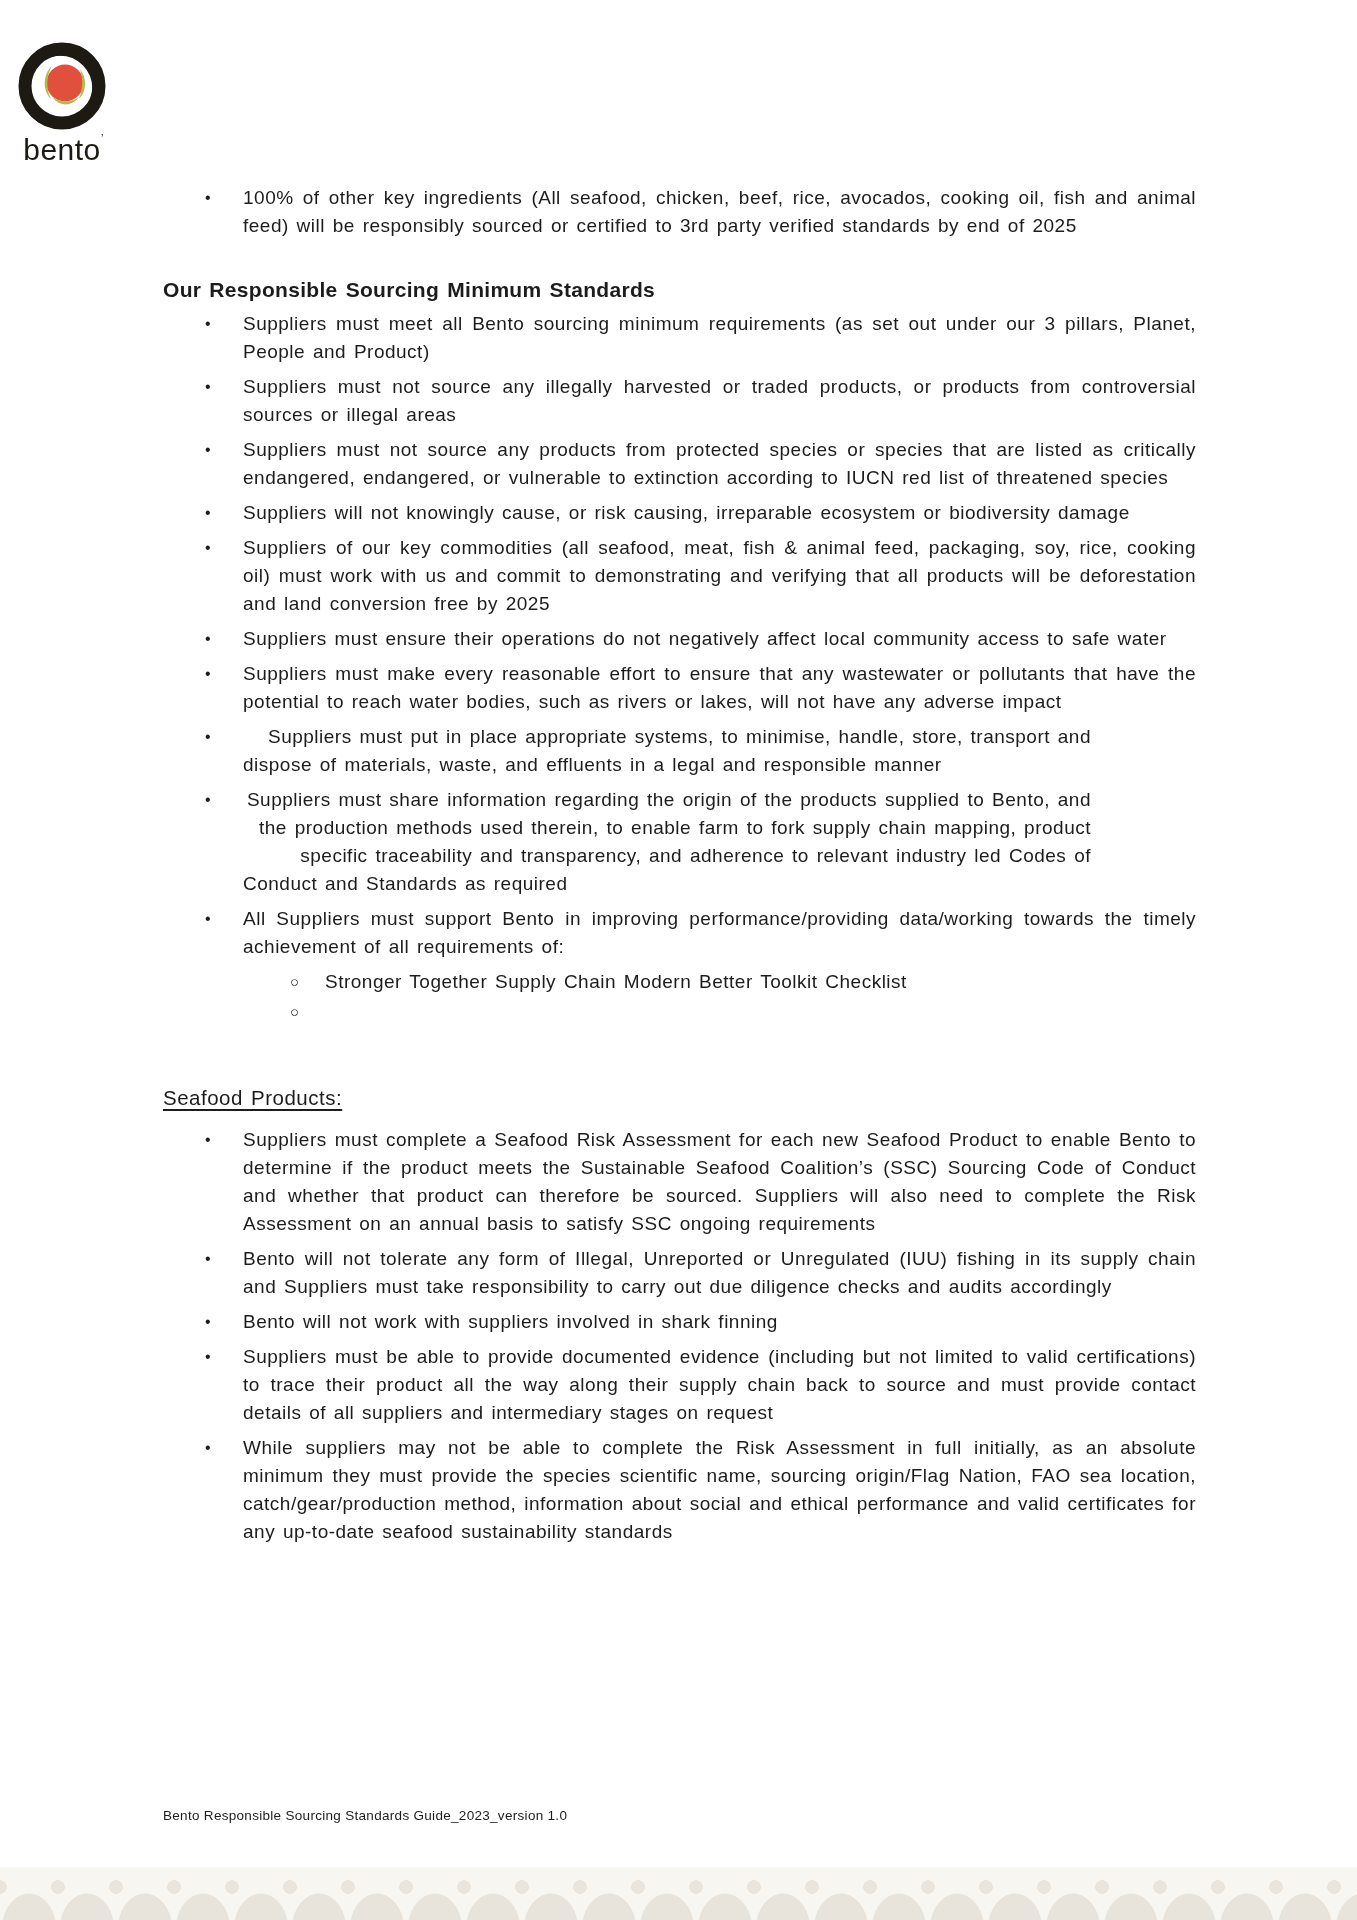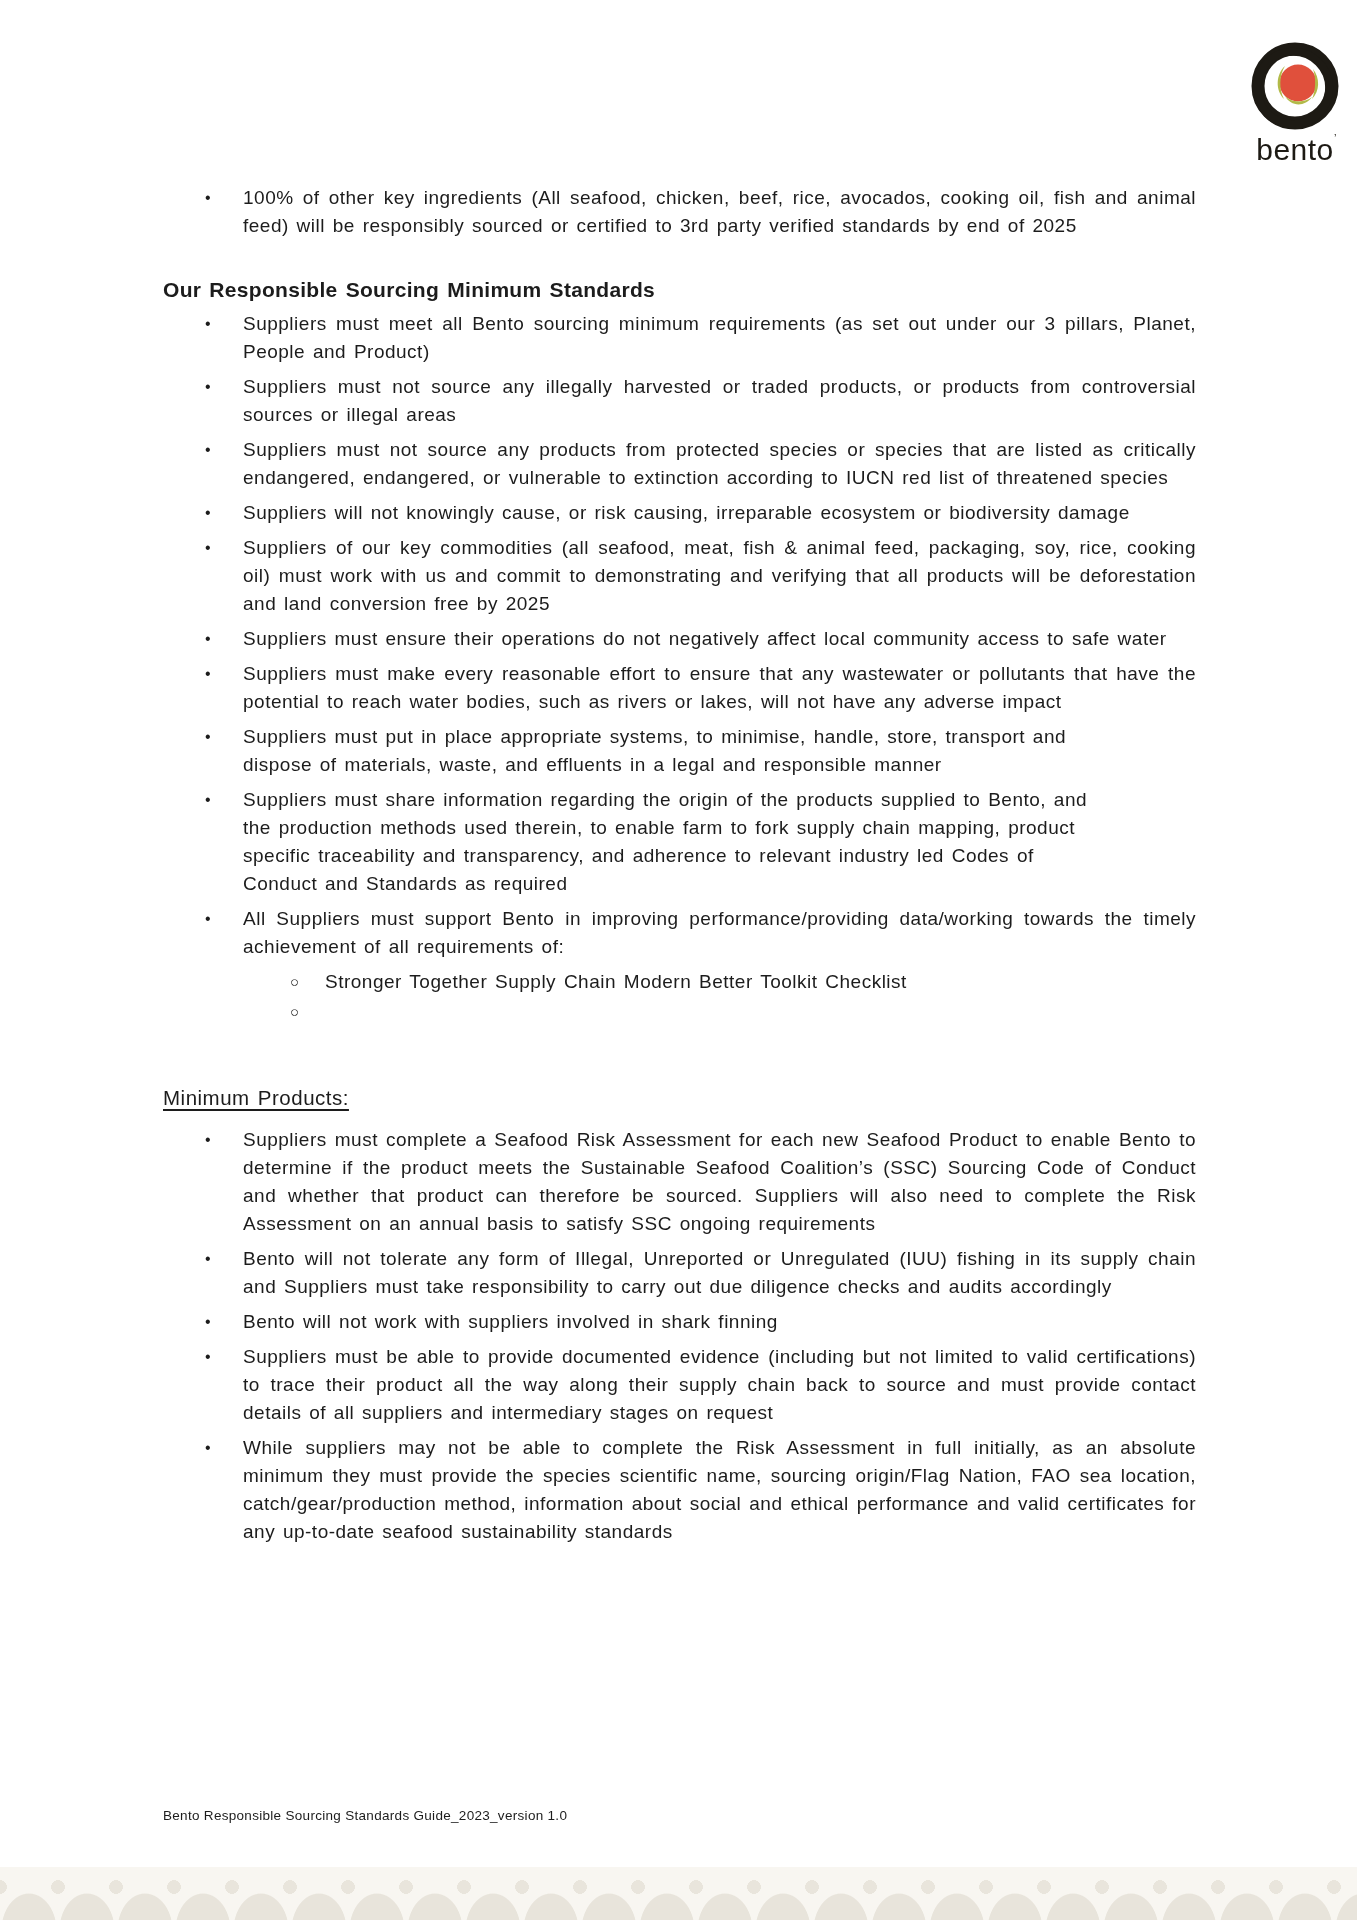--- a/index.html
+++ b/index.html
@@ -9,21 +9,21 @@
     font-family:"Liberation Sans",sans-serif;
     color:#1c1c1c;
     position:relative;
     overflow:hidden;
   }
   .page{position:absolute;inset:0;}
 
   
   .logo-wrap{
     position:absolute;top:38px;left:0;right:0;
-    text-align:right;
+    text-align:left;
   }
   .logo-wrap svg{display:inline-block;}
 
   
   .content{
     position:absolute;
     left:163px;
     width:1033px;
     top:184px;
     font-size:19px;
@@ -62,21 +62,21 @@
     margin-left:127px;
     flex:0 0 35px;
     font-size:15px;
   }
   .bullet-text{
     flex:1;
     text-align:justify;
     text-align-last:left;
   }
   .bullet-item.narrow .bullet-text{
-    text-align:left;
+    text-align:right;
     max-width:848px;
   }
 
   
   .doc-footer{
     position:absolute;
     left:163px;
     top:1808px;
     font-size:13.5px;
     letter-spacing:0.3px;
@@ -173,21 +173,21 @@
         </div>
         <div class="bullet-item sub">
           <span class="marker">○</span>
           <span class="bullet-text">Stronger Together Supply Chain Modern Better Toolkit Checklist</span>
         </div>
         <div class="bullet-item sub">
           <span class="marker">○</span>
         </div>
       </div>
 
-    <h2 class="doc-subheading seafood">Minimum Products:</h2>
+    <h2 class="doc-subheading seafood">Seafood Products:</h2>
     <div class="bullets">
         <div class="bullet-item">
           <span class="marker">•</span>
           <span class="bullet-text">Suppliers must complete a Seafood Risk Assessment for each new Seafood Product to enable Bento to determine if the product meets the Sustainable Seafood Coalition’s (SSC) Sourcing Code of Conduct and whether that product can therefore be sourced. Suppliers will also need to complete the Risk Assessment on an annual basis to satisfy SSC ongoing requirements</span>
         </div>
         <div class="bullet-item">
           <span class="marker">•</span>
           <span class="bullet-text">Bento will not tolerate any form of Illegal, Unreported or Unregulated (IUU) fishing in its supply chain and Suppliers must take responsibility to carry out due diligence checks and audits accordingly</span>
         </div>
         <div class="bullet-item">

